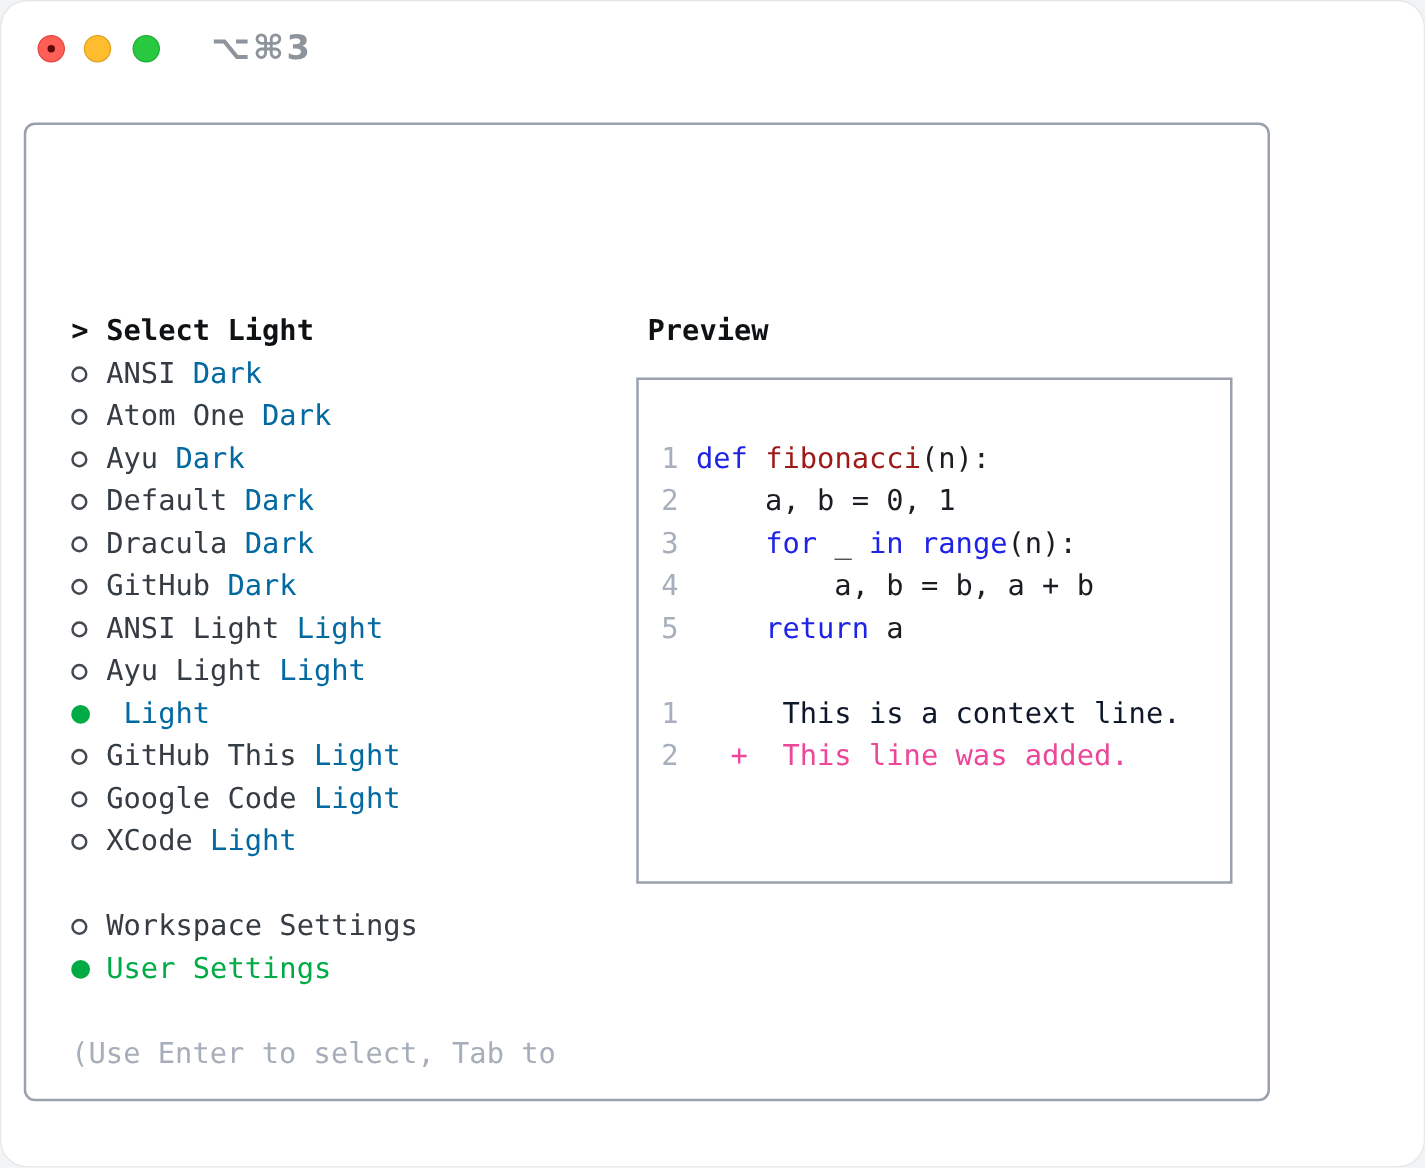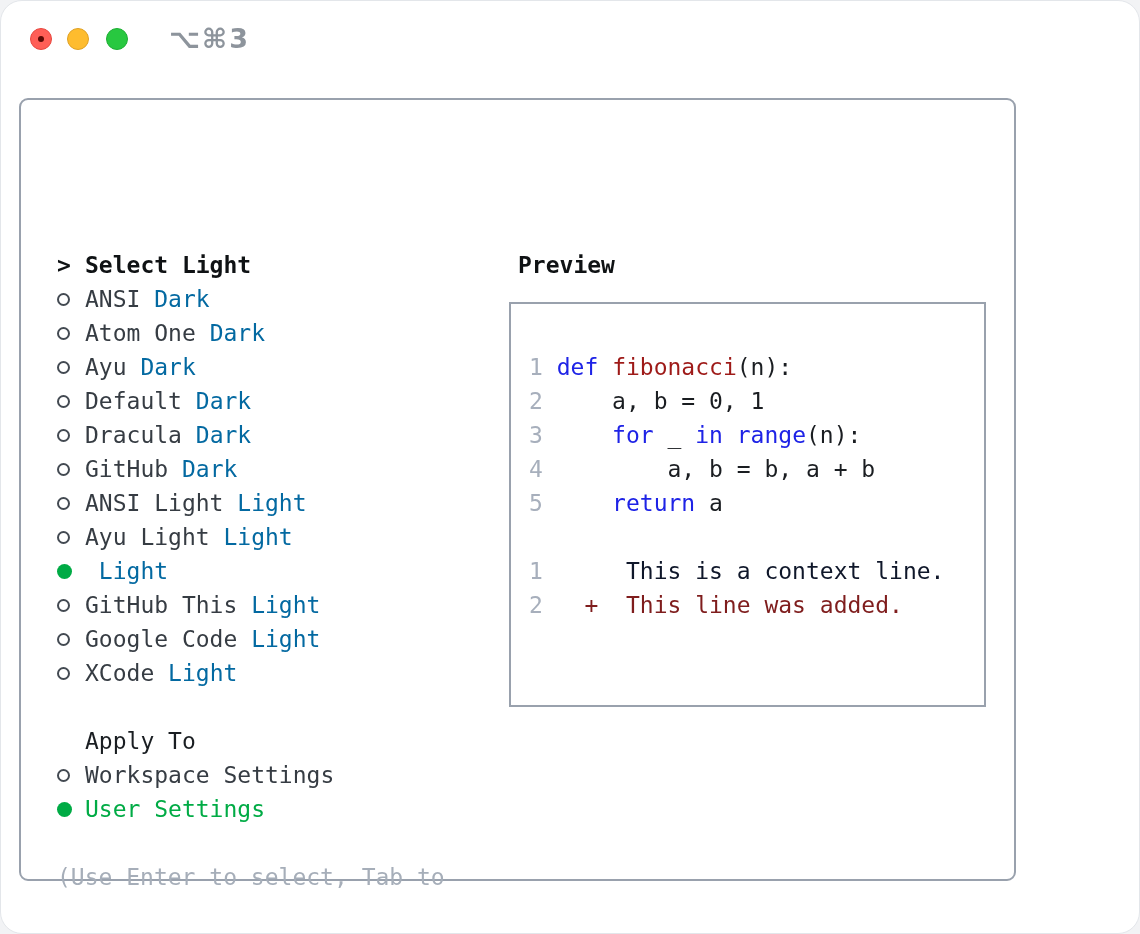--- a/index.html
+++ b/index.html
@@ -42,21 +42,21 @@
     position:absolute;left:488px;top:202px;width:477px;height:405px;
     border:2px solid #99a1ad;box-sizing:border-box;background:#fff;
     padding:46px 0 0 18px;overflow:hidden;
   }
   .cl{height:34px;line-height:34px;font-size:23px;white-space:pre;color:#1a1d21;}
   .num{color:#a7afbc;}
   .kw{color:#1e23e6;}
   .fn{color:#9e1a18;}
   .ctx{color:#0f172a;}
   .del{color:#c23a27;}
-  .add{color:#7f1d1d;}
+  .add{color:#ec4899;}
 </style>
 </head>
 <body>
 
 <div class="window">
 
   <div class="titlebar">
     <div class="light red"></div>
     <div class="light yellow"></div>
     <div class="light green"></div>
@@ -127,24 +127,20 @@
         <span class="variant">Light</span>
       </div>
       <div class="row">
         <span class="marker"><span class="circle"></span></span>
         <span class="nm">XCode</span>
         <span class="variant">Light</span>
       </div>
 
       <div class="spacer"></div>
 
-      <div class="row">
-        <span class="marker"> </span>
-        <span class="lbl" style="color:#1a1e22;">Apply To</span>
-      </div>
 
       <div class="row">
         <span class="marker"><span class="circle"></span></span>
         <span class="lbl">Workspace Settings</span>
       </div>
       <div class="row selected">
         <span class="marker"><span class="circle"></span></span>
         <span class="lbl">User Settings</span>
       </div>
 

